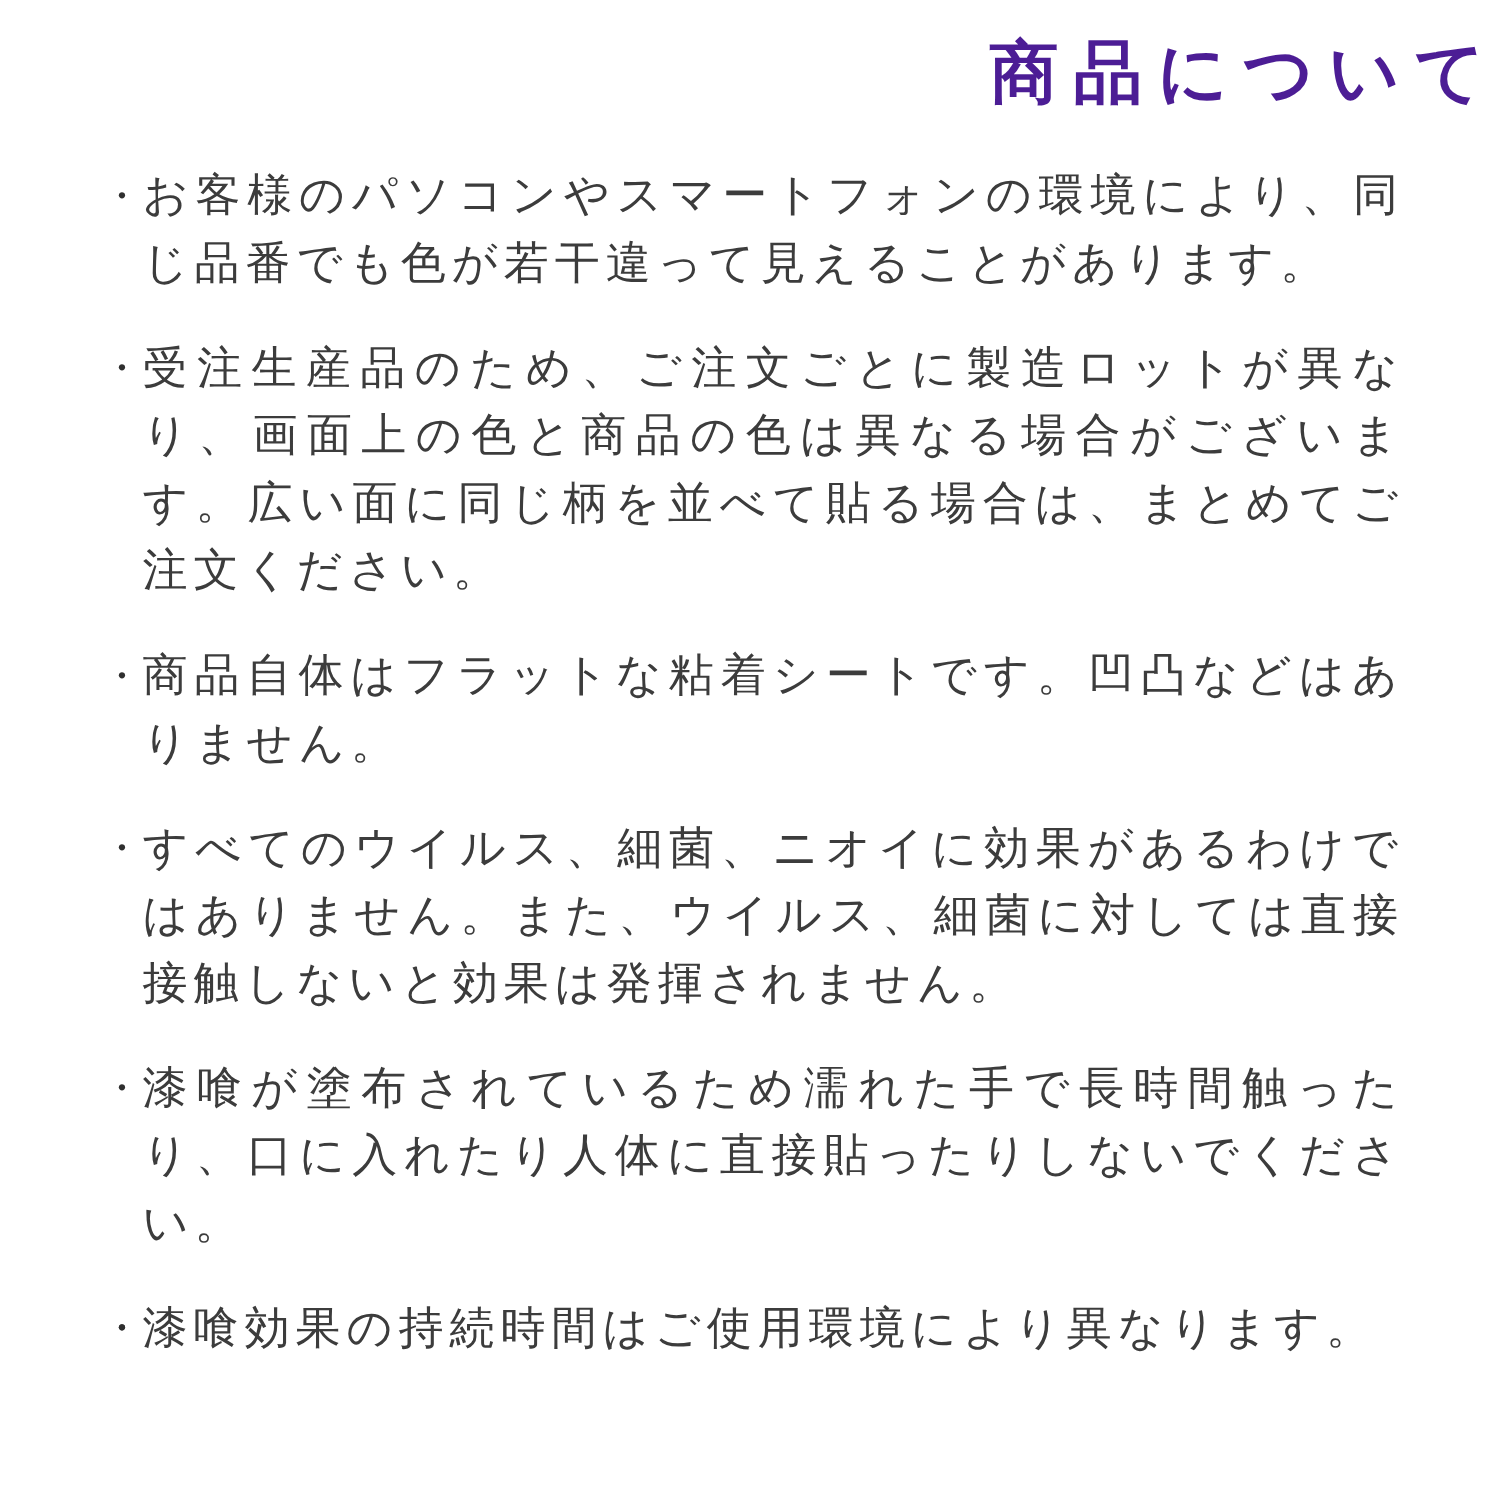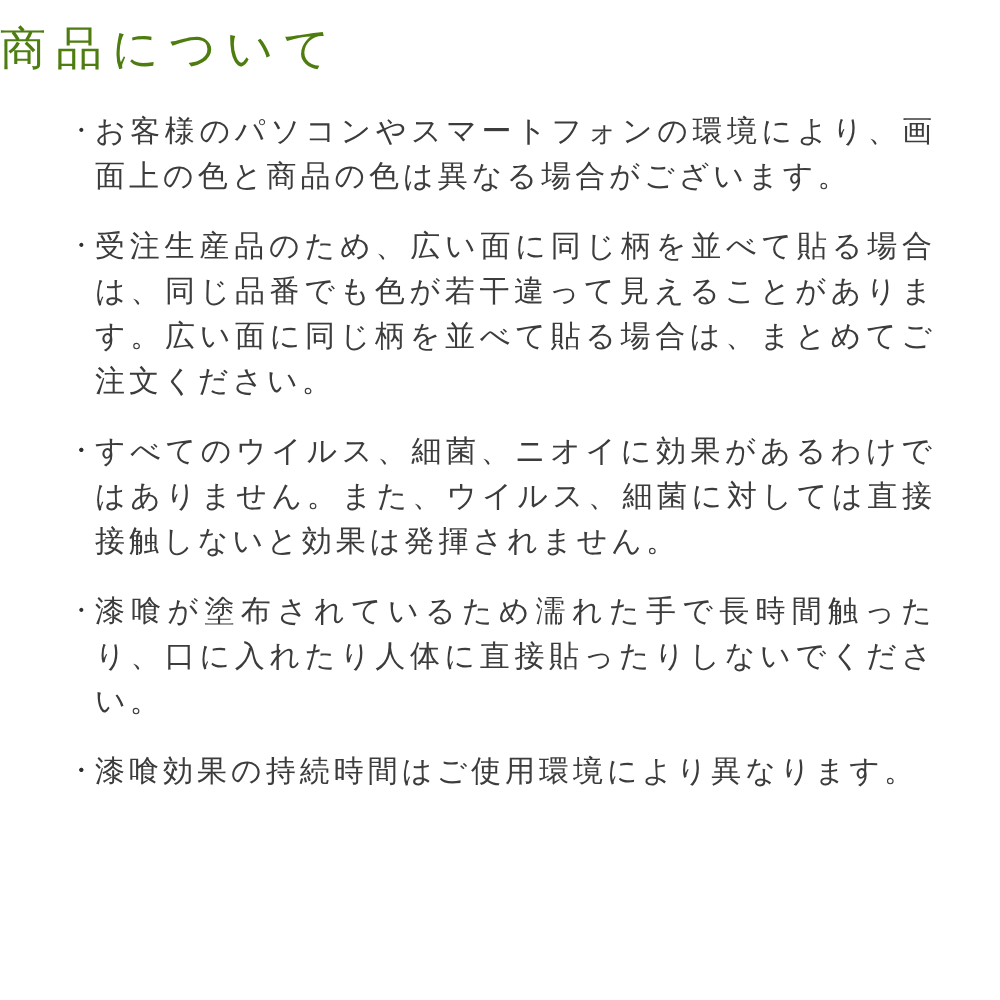--- a/index.html
+++ b/index.html
@@ -14,26 +14,26 @@
     font-family: "Liberation Sans", "DejaVu Sans", sans-serif;
   }
   .page {
     width: 1000px;
     height: 1000px;
     box-sizing: border-box;
     background: #ffffff;
   }
   .page-title {
     margin: 18px 0 0 0;
-    text-align: left;
+    text-align: right;
     font-size: 46px;
-    font-weight: 400;
+    font-weight: 700;
     line-height: 60px;
     letter-spacing: 10px;
-    color: #4d7c0f;
+    color: #4c1d95;
   }
   .notice-list {
     list-style: none;
     margin: 30px 0 0 0;
     padding: 0 0 0 68px;
     width: 868px;
     box-sizing: content-box;
   }
   .notice-item {
     position: relative;
@@ -64,28 +64,29 @@
 </style>
 </head>
 <body>
 
 <div class="page">
   <h1 class="page-title">商品について</h1>
 
   <ul class="notice-list">
     <li class="notice-item">
       <span class="bullet-dot">・</span>
-      <span>お客様のパソコンやスマートフォンの環境により、画面上の色と商品の色は異なる場合がございます。</span>
+      <span>お客様のパソコンやスマートフォンの環境により、同じ品番でも色が若干違って見えることがあります。</span>
     </li>
     <li class="notice-item">
       <span class="bullet-dot">・</span>
-      <span>受注生産品のため、広い面に同じ柄を並べて貼る場合は、同じ品番でも色が若干違って見えることがあります。広い面に同じ柄を並べて貼る場合は、まとめてご注文ください。</span>
+      <span>受注生産品のため、ご注文ごとに製造ロットが異なり、画面上の色と商品の色は異なる場合がございます。広い面に同じ柄を並べて貼る場合は、まとめてご注文ください。</span>
     </li>
     <li class="notice-item">
       <span class="bullet-dot">・</span>
+      <span>商品自体はフラットな粘着シートです。凹凸などはありません。</span>
     </li>
     <li class="notice-item">
       <span class="bullet-dot">・</span>
       <span>すべてのウイルス、細菌、ニオイに効果があるわけではありません。また、ウイルス、細菌に対しては直接接触しないと効果は発揮されません。</span>
     </li>
     <li class="notice-item">
       <span class="bullet-dot">・</span>
       <span>漆喰が塗布されているため濡れた手で長時間触ったり、口に入れたり人体に直接貼ったりしないでください。</span>
     </li>
     <li class="notice-item">

